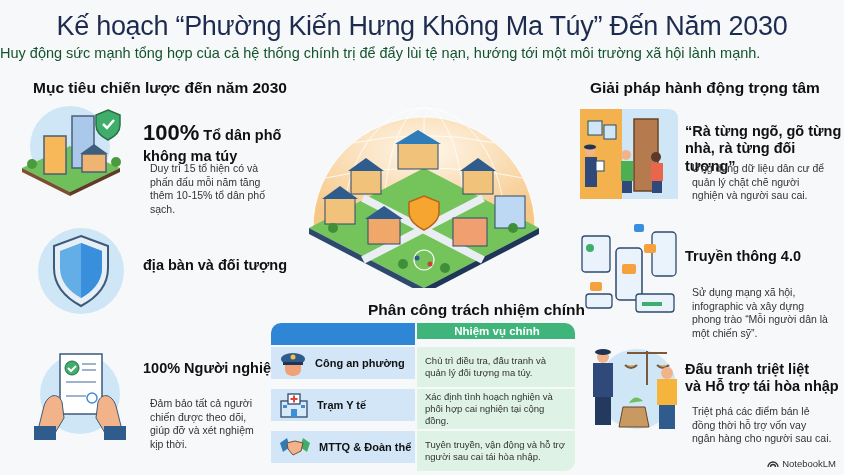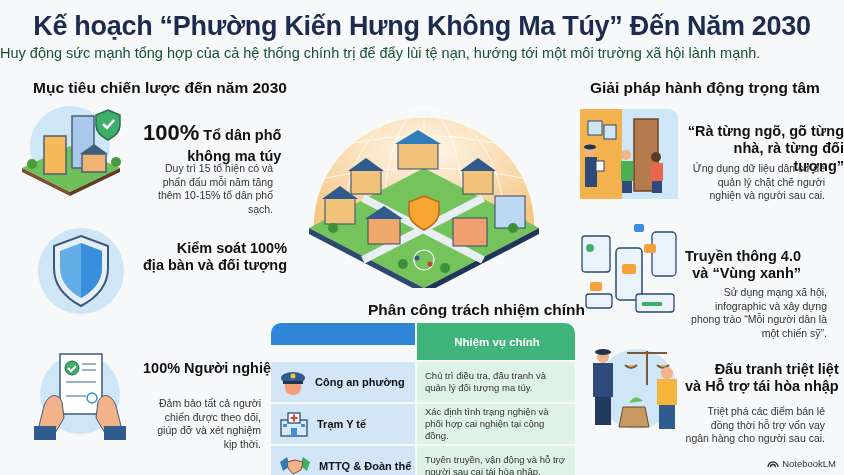--- a/index.html
+++ b/index.html
@@ -5,57 +5,57 @@
     * { box-sizing: border-box; margin: 0; padding: 0; }
     html, body { width: 844px; height: 475px; overflow: hidden; }
     body {
       background: #f7f8fa;
       font-family: "Liberation Sans", "DejaVu Sans", sans-serif;
       color: #1b1f24;
       position: relative;
     }
     .title {
       position: absolute; top: 11px; left: 0; width: 844px;
-      text-align: center; font-size: 27px; font-weight: bold;
+      text-align: center; font-size: 27px; font-weight: normal;
       color: #1d2b4f; letter-spacing: -0.3px;
     }
     .subtitle {
       position: absolute; top: 45px; left: 0; width: 844px;
       text-align: left; font-size: 14.5px; color: #14532d;
     }
     .section-h {
       position: absolute; font-size: 15.5px; font-weight: bold; color: #111;
     }
-    .item { position: absolute; text-align: right; }
+    .item { position: absolute; }
     .item .icon-wrap { position: absolute; }
     .item .head { position: absolute; font-weight: bold; color: #111; line-height: 1.2; }
-    .item .desc { position: absolute; font-size: 10.5px; color: #333; line-height: 1.3; }
+    .item .desc { position: absolute; font-size: 10.5px; color: #333; line-height: 1.3; margin-left: 7px; }
     .big { font-size: 22px; }
     .mid { font-size: 14.5px; }
 
     
     .dome {
       position: absolute; left: 303px; top: 88px; width: 242px; height: 200px;
     }
 
     
     .tbl-title {
       position: absolute; left: 265px; top: 301px; width: 320px;
       text-align: right; font-size: 15.5px; font-weight: bold; color: #111;
     }
     .tbl {
       position: absolute; left: 271px; top: 323px; width: 304px;
       border-radius: 10px; overflow: hidden;
       display: grid; grid-template-columns: 144px 160px;
       gap: 2px 2px; background: #f7f8fa;
     }
     .th-l { background: #2f86d6; height: 22px; }
-    .th-r { background: #3fb57b; height: 37px; color: #fff; font-size: 11.5px; font-weight: bold;
+    .th-r { background: #3fb57b; height: 16px; color: #fff; font-size: 11.5px; font-weight: bold;
             display: flex; align-items: center; justify-content: center; }
-    .td-l { background: #d3e6f7; height: 40px; display: flex; align-items: center; padding-left: 8px; }
+    .td-l { background: #d3e6f7; height: 32px; display: flex; align-items: center; padding-left: 8px; }
     .td-r { background: #dff2e6; height: 40px; display: flex; align-items: center; padding: 0 8px;
             font-size: 9.5px; color: #333; line-height: 1.25; }
     .td-l .lbl { font-size: 11px; font-weight: bold; color: #111; margin-left: 8px; }
     .td-l svg { flex: none; }
 
     .footer {
       position: absolute; right: 8px; bottom: 6px; font-size: 9.5px; color: #333;
       display: flex; align-items: center; gap: 3px;
     }
   </style>
@@ -94,21 +94,21 @@
 <div class="item" style="left:0;top:220px;width:300px;height:110px;">
   <div class="icon-wrap" style="left:36px;top:6px;">
     <svg width="90" height="90" viewBox="0 0 90 90">
       <circle cx="45" cy="45" r="43" fill="#cfe6f6"></circle>
       <path d="M45 10 L72 20 V42 C72 60 60 72 45 80 C30 72 18 60 18 42 V20 Z" fill="#e6eef6" stroke="#3c5a7a" stroke-width="2"></path>
       <path d="M45 17 L66 25 V42 C66 56 56 66 45 72 C34 66 24 56 24 42 V25 Z" fill="#63aee6"></path>
       <path d="M45 17 L66 25 V42 C66 56 56 66 45 72 Z" fill="#3a8fdc"></path>
     </svg>
   </div>
   <div class="head mid" style="left:143px;top:20px;">
-    <span>Kiểm soát 100%</span><br>
+    <br>
     <span>địa bàn và đối tượng</span>
   </div>
 </div>
 
 <div class="item" style="left:0;top:340px;width:280px;height:130px;">
   <div class="icon-wrap" style="left:30px;top:6px;">
     <svg width="100" height="98" viewBox="0 0 100 98">
       <circle cx="50" cy="48" r="40" fill="#cfe6f6"></circle>
       <rect x="30" y="8" width="42" height="60" fill="#fff" stroke="#3c5a7a" stroke-width="1.5"></rect>
       <circle cx="42" cy="22" r="7" fill="#3fae6a" stroke="#2c6d4a"></circle>
@@ -198,21 +198,21 @@
       <rect x="2" y="10" width="26" height="16" fill="#d9e9f7" stroke="#2d4a6d" stroke-width="1.3"></rect>
       <rect x="9" y="3" width="12" height="10" fill="#fff" stroke="#2d4a6d" stroke-width="1.3"></rect>
       <rect x="14" y="4.5" width="2" height="7" fill="#e0413a"></rect>
         <rect x="11.5" y="7" width="7" height="2" fill="#e0413a"></rect>
       <rect x="12" y="18" width="6" height="8" fill="#3a8fdc"></rect>
       <rect x="4" y="14" width="4" height="3" fill="#3a8fdc"></rect>
         <rect x="22" y="14" width="4" height="3" fill="#3a8fdc"></rect>
     </svg>
     <span class="lbl">Trạm Y tế</span>
   </div>
-  <div class="td-r">Xác định tình trạng nghiện và phối hợp cai nghiện tại cộng đồng.</div>
+  <div class="td-r">Xác định tình hoạch nghiện và phối hợp cai nghiện tại cộng đồng.</div>
 
   <div class="td-l">
     <svg width="32" height="24" viewBox="0 0 32 24">
       <polygon points="1,8 8,3 11,12 4,17" fill="#2f7db8"></polygon>
       <polygon points="31,8 24,3 21,12 28,17" fill="#3fae6a"></polygon>
       <path d="M8 8 L16 6 L24 8 L22 16 L14 20 L9 14 Z" fill="#f2b38a" stroke="#7a4a30" stroke-width="1"></path>
     </svg>
     <span class="lbl">MTTQ &amp; Đoàn thể</span>
   </div>
   <div class="td-r">Tuyên truyền, vận động và hỗ trợ người sau cai tái hòa nhập.</div>
@@ -258,21 +258,20 @@
       <rect x="64" y="24" width="12" height="9" rx="2" fill="#f5a13c"></rect>
       <rect x="54" y="4" width="10" height="8" rx="2" fill="#3a8fdc"></rect>
       <rect x="10" y="62" width="12" height="9" rx="2" fill="#f5a13c"></rect>
       <rect x="6" y="74" width="26" height="14" rx="3" fill="#eaf3fb" stroke="#2d4a6d" stroke-width="1.3"></rect>
       <rect x="56" y="74" width="38" height="18" rx="3" fill="#eaf3fb" stroke="#2d4a6d" stroke-width="1.3"></rect>
       <rect x="62" y="82" width="20" height="4" fill="#3fae6a"></rect>
     </svg>
   </div>
   <div class="head mid" style="left:110px;top:28px;">
     <span>Truyền thông 4.0</span><br>
-    <span>và “Vùng xanh”</span>
   </div>
   <div class="desc" style="left:110px;top:66px;width:142px;">Sử dụng mạng xã hội, infographic và xây dựng phong trào “Mỗi người dân là một chiến sỹ”.</div>
 </div>
 
 <div class="item" style="left:575px;top:343px;width:269px;height:110px;">
   <div class="icon-wrap" style="left:12px;top:0;">
     <svg width="96" height="96" viewBox="0 0 96 96">
       <circle cx="50" cy="46" r="40" fill="#cfe6f6"></circle>
       <line x1="40" y1="10" x2="80" y2="10" stroke="#7a5a3a" stroke-width="2"></line>
       <line x1="60" y1="8" x2="60" y2="42" stroke="#7a5a3a" stroke-width="2"></line>

